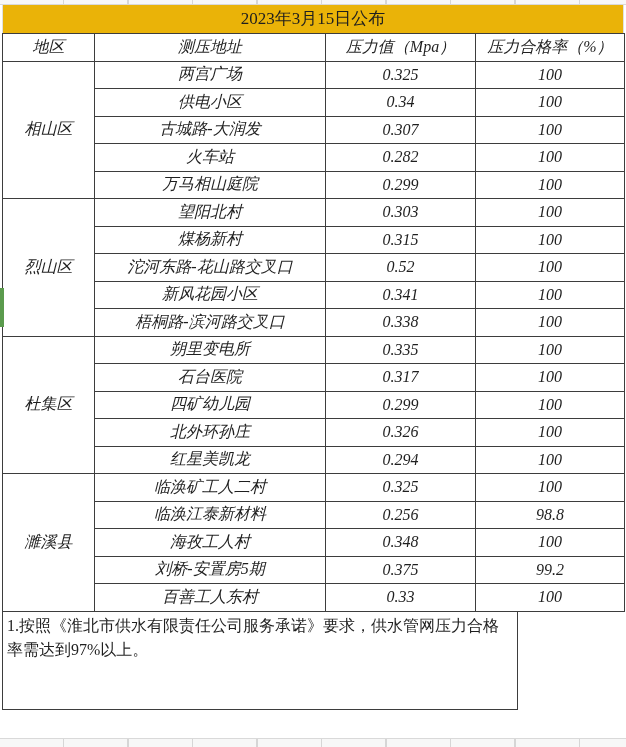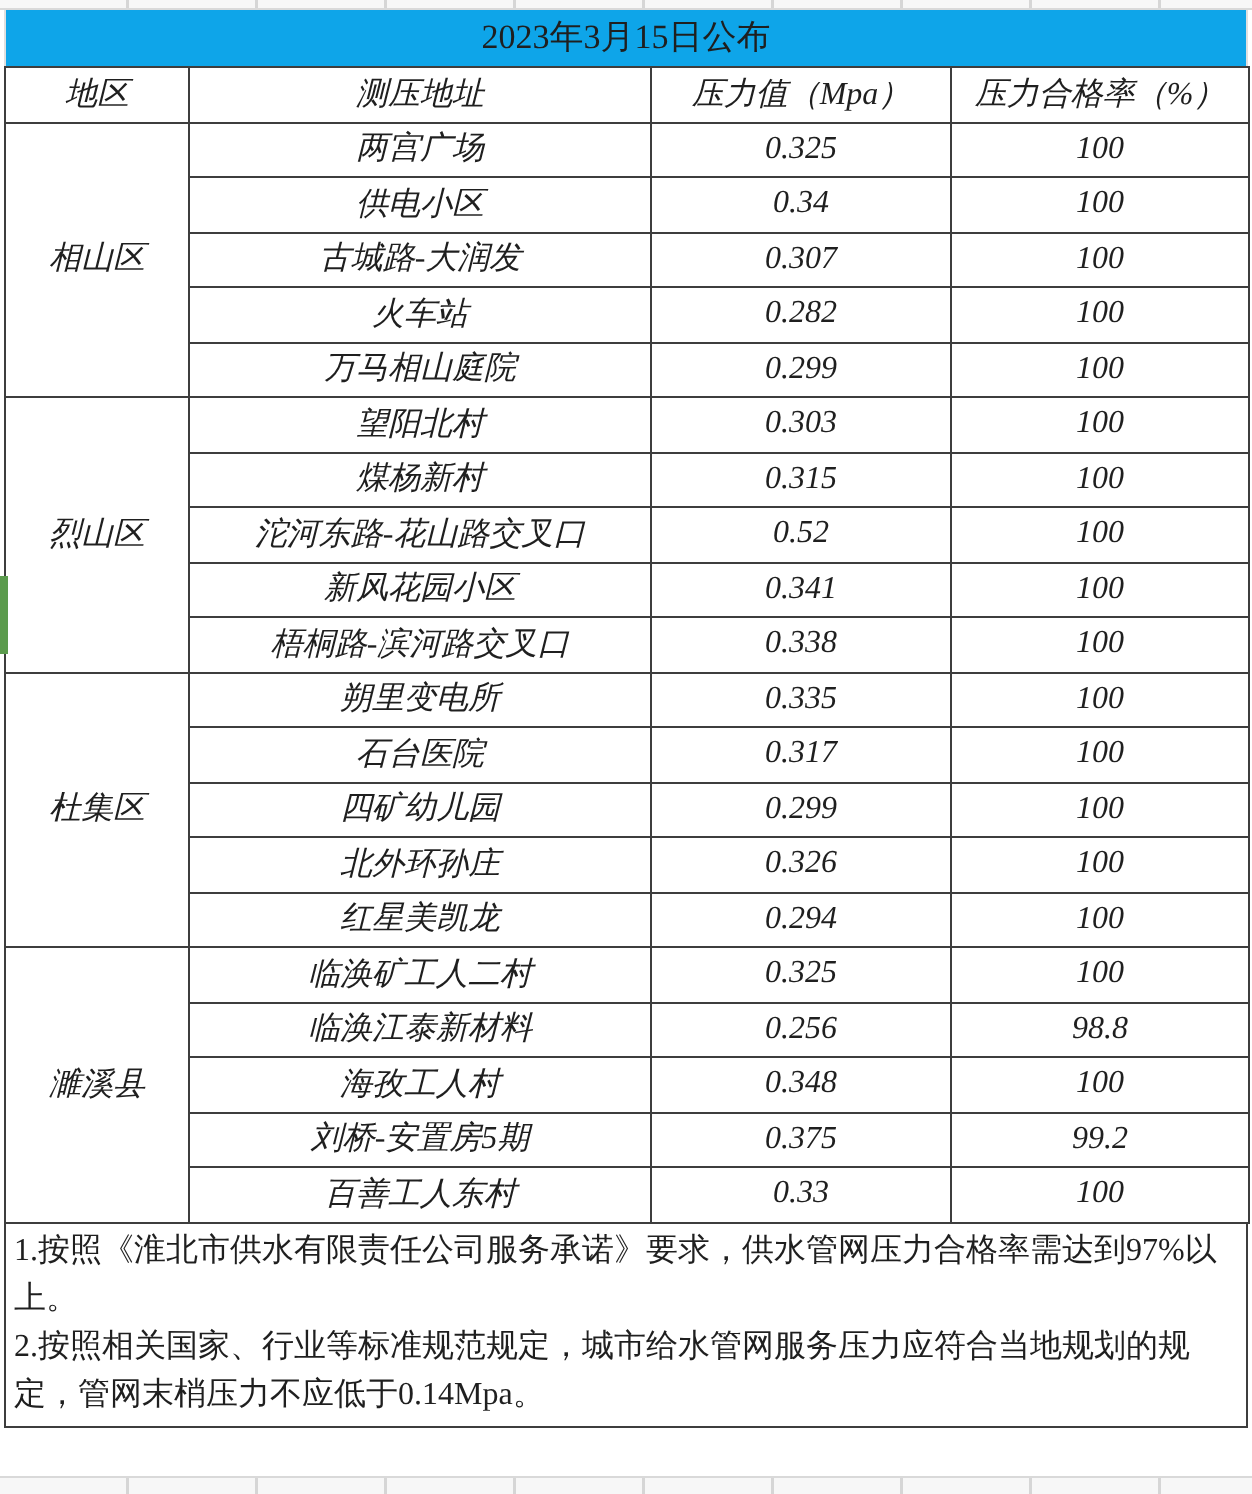--- a/index.html
+++ b/index.html
@@ -47,21 +47,21 @@
   }
 
   .title-row {
     box-sizing: border-box;
     height: 28px;
     line-height: 28px;
     text-align: center;
     font-size: 17px;
     border-left: 1px solid #e0e0e0;
     border-right: 1px solid #e0e0e0;
-    background: #0ea5e9;
+    background: #eab308;
     white-space: nowrap;
   }
 
   table.pressure-table {
     border-collapse: collapse;
     table-layout: fixed;
     width: 622px;
     font-style: italic;
   }
   .pressure-table th,
@@ -77,21 +77,21 @@
     overflow: hidden;
     white-space: nowrap;
   }
   .col-region  { width: 92px;  }
   .col-address { width: 231px; }
   .col-value   { width: 150px; }
   .col-rate    { width: 149px; }
 
   .notes {
     box-sizing: border-box;
-    width: 622px;
+    width: 516px;
     min-height: 98px;
     border: 1.5px solid #3d3d3d;
     border-top: none;
     padding: 2px 4px 3px 4px;
     font-size: 16px;
     line-height: 24px;
     text-align: left;
     background: #ffffff;
   }
   .notes p {
@@ -227,18 +227,17 @@
         <tr>
           <td>百善工人东村</td>
           <td>0.33</td>
           <td>100</td>
         </tr>
       </tbody>
   </table>
 
   <div class="notes">
     <p>1.按照《淮北市供水有限责任公司服务承诺》要求，供水管网压力合格率需达到97%以上。</p>
-    <p>2.按照相关国家、行业等标准规范规定，城市给水管网服务压力应符合当地规划的规定，管网末梢压力不应低于0.14Mpa。</p>
   </div>
 
 </div>
 
 <div class="sliver bottom"></div>
 
 </body></html>

